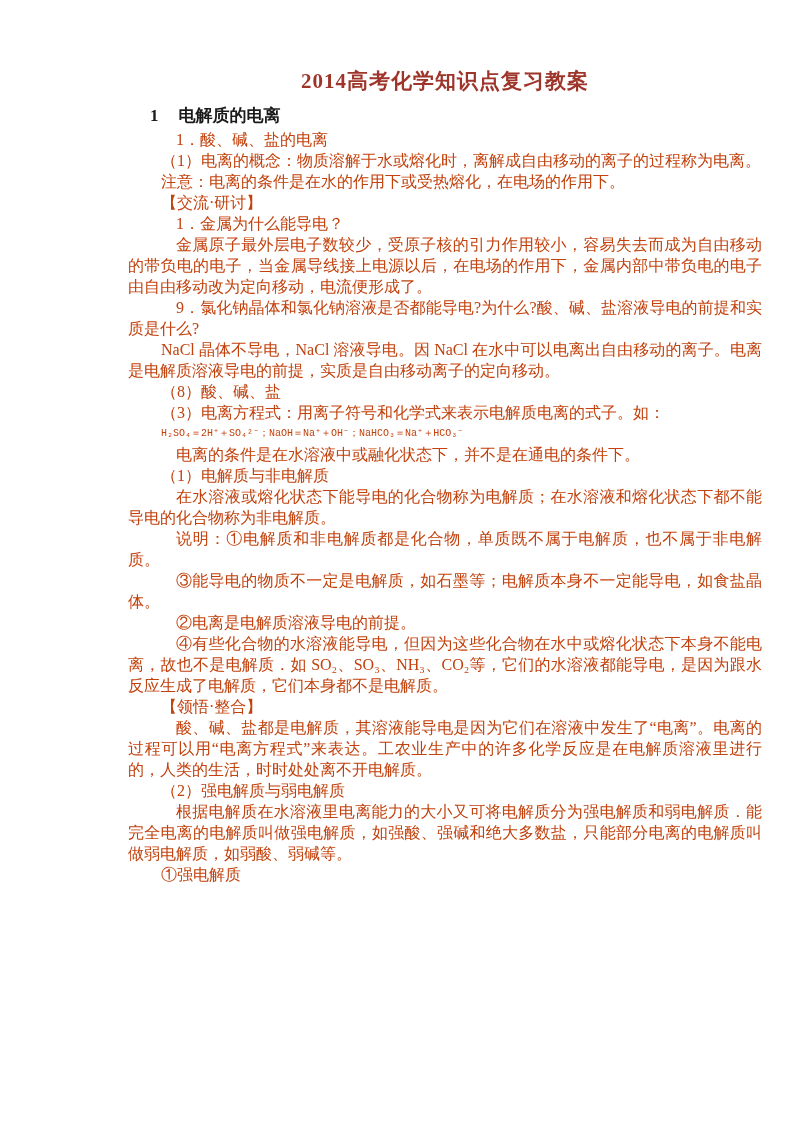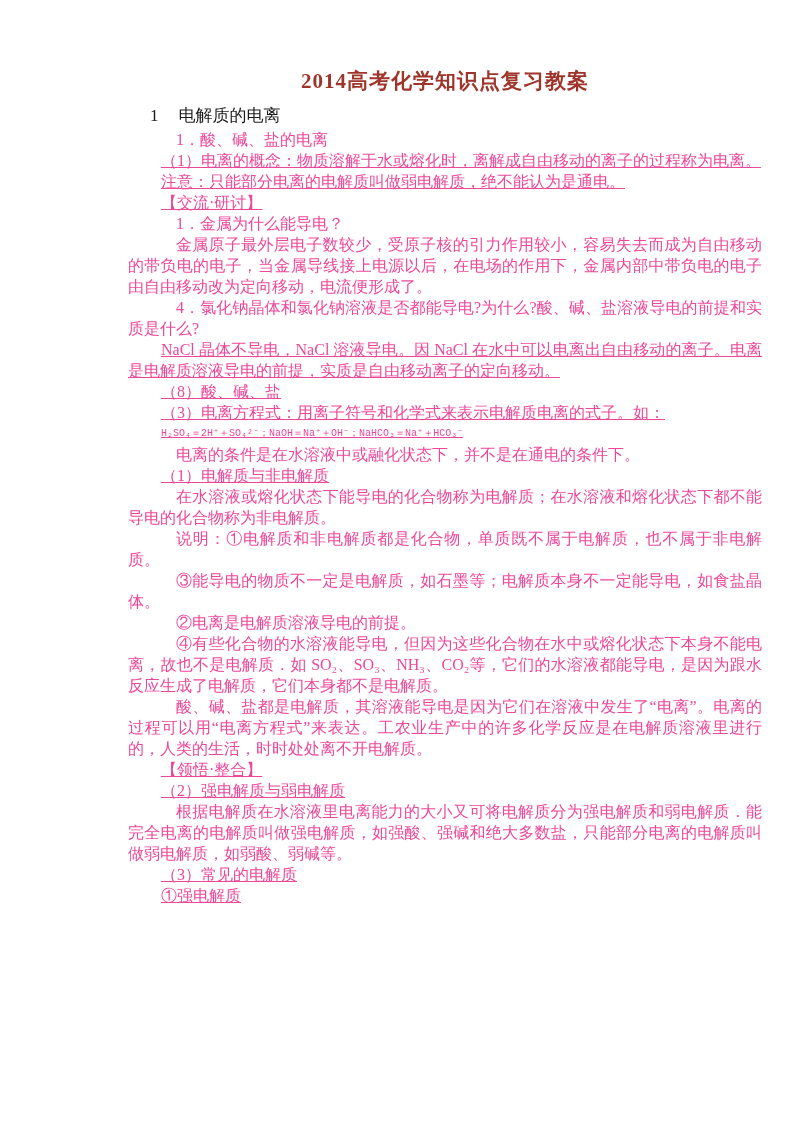--- a/index.html
+++ b/index.html
@@ -24,32 +24,32 @@
     line-height: 27px;
     font-weight: bold;
     text-align: center;
     color: #9e352b;
     letter-spacing: 1px;
   }
   .section-heading {
     margin: 0 0 2px 22px;
     font-size: 17px;
     line-height: 22px;
-    font-weight: normal;
+    font-weight: bold;
     color: #1b1b1b;
   }
   .section-heading .num { margin-right: 20px; }
   .doc-body {
     font-size: 16px;
     line-height: 21px;
-    color: #ec4899;
+    color: #c2410c;
     text-align: justify;
   }
   p.para { margin: 0; padding: 0; }
-  .i2 { text-indent: 33px; text-decoration: underline; }  
+  .i2 { text-indent: 33px; }  
   .i3 { text-indent: 48px; }  
   .mono {
     font-family: "Liberation Mono", "DejaVu Sans Mono", monospace;
     font-size: 10px;
     letter-spacing: 0;
   }
 </style>
 </head>
 <body>
 
@@ -57,37 +57,36 @@
 
   <h1 class="doc-title">2014高考化学知识点复习教案</h1>
 
   <h2 class="section-heading">
     <span class="num">1</span><span>电解质的电离</span>
   </h2>
 
   <div class="doc-body">
     <p class="para i3">1．酸、碱、盐的电离</p>
     <p class="para i2">（1）电离的概念：物质溶解于水或熔化时，离解成自由移动的离子的过程称为电离。</p>
-    <p class="para i2">注意：只能部分电离的电解质叫做弱电解质，绝不能认为是通电。</p>
+    <p class="para i2">注意：电离的条件是在水的作用下或受热熔化，在电场的作用下。</p>
     <p class="para i2">【交流·研讨】</p>
     <p class="para i3">1．金属为什么能导电？</p>
     <p class="para i3">金属原子最外层电子数较少，受原子核的引力作用较小，容易失去而成为自由移动的带负电的电子，当金属导线接上电源以后，在电场的作用下，金属内部中带负电的电子由自由移动改为定向移动，电流便形成了。</p>
-    <p class="para i3">4．氯化钠晶体和氯化钠溶液是否都能导电?为什么?酸、碱、盐溶液导电的前提和实质是什么?</p>
+    <p class="para i3">9．氯化钠晶体和氯化钠溶液是否都能导电?为什么?酸、碱、盐溶液导电的前提和实质是什么?</p>
     <p class="para i2">NaCl 晶体不导电，NaCl 溶液导电。因 NaCl 在水中可以电离出自由移动的离子。电离是电解质溶液导电的前提，实质是自由移动离子的定向移动。</p>
     <p class="para i2">（8）酸、碱、盐</p>
     <p class="para i2">（3）电离方程式：用离子符号和化学式来表示电解质电离的式子。如：</p>
     <p class="para i2 mono">H₂SO₄＝2H⁺＋SO₄²⁻；NaOH＝Na⁺＋OH⁻；NaHCO₃＝Na⁺＋HCO₃⁻</p>
     <p class="para i3">电离的条件是在水溶液中或融化状态下，并不是在通电的条件下。</p>
     <p class="para i2">（1）电解质与非电解质</p>
     <p class="para i3">在水溶液或熔化状态下能导电的化合物称为电解质；在水溶液和熔化状态下都不能导电的化合物称为非电解质。</p>
     <p class="para i3">说明：①电解质和非电解质都是化合物，单质既不属于电解质，也不属于非电解质。</p>
     <p class="para i3">③能导电的物质不一定是电解质，如石墨等；电解质本身不一定能导电，如食盐晶体。</p>
     <p class="para i3">②电离是电解质溶液导电的前提。</p>
     <p class="para i3">④有些化合物的水溶液能导电，但因为这些化合物在水中或熔化状态下本身不能电离，故也不是电解质．如 SO₂、SO₃、NH₃、CO₂等，它们的水溶液都能导电，是因为跟水反应生成了电解质，它们本身都不是电解质。</p>
+    <p class="para i2">【领悟·整合】</p>
     <p class="para i3">酸、碱、盐都是电解质，其溶液能导电是因为它们在溶液中发生了“电离”。电离的过程可以用“电离方程式”来表达。工农业生产中的许多化学反应是在电解质溶液里进行的，人类的生活，时时处处离不开电解质。</p>
-    <p class="para i2">【领悟·整合】</p>
     <p class="para i2">（2）强电解质与弱电解质</p>
     <p class="para i3">根据电解质在水溶液里电离能力的大小又可将电解质分为强电解质和弱电解质．能完全电离的电解质叫做强电解质，如强酸、强碱和绝大多数盐，只能部分电离的电解质叫做弱电解质，如弱酸、弱碱等。</p>
-    <p class="para i2">（3）常见的电解质</p>
     <p class="para i2">①强电解质</p>
   </div>
 
 </div>
 
 </body></html>

